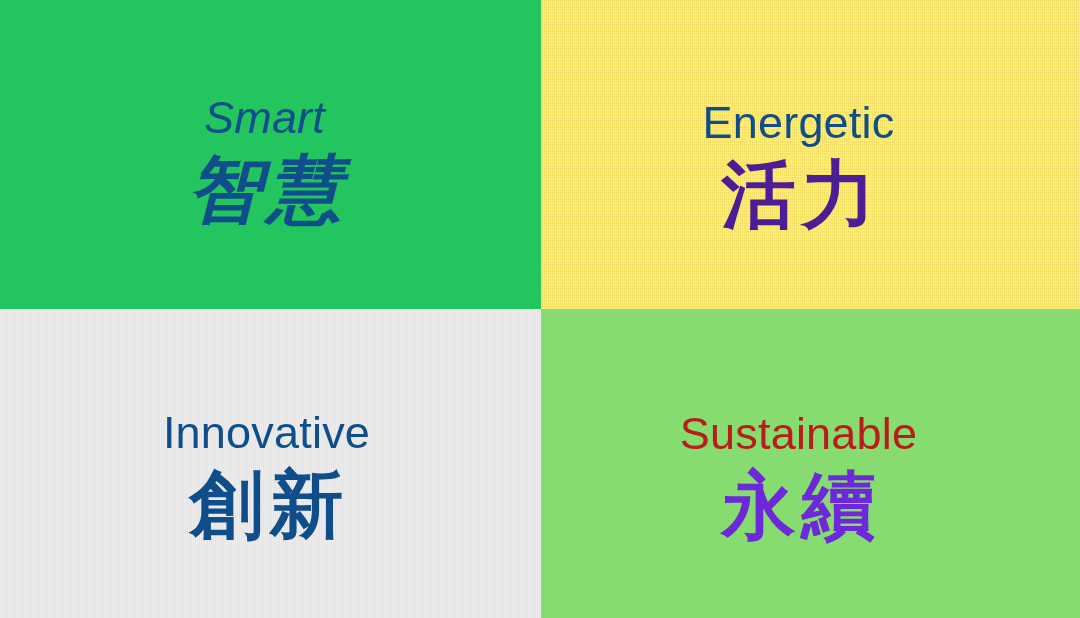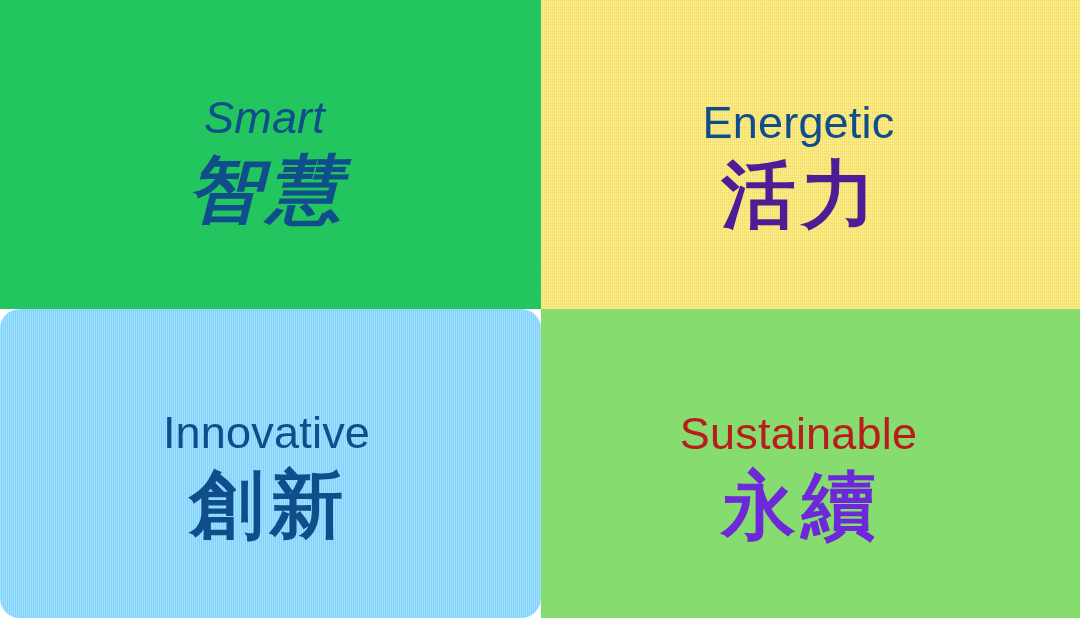--- a/index.html
+++ b/index.html
@@ -110,21 +110,21 @@
     <div class="quad dithered-cross" id="q-energetic" style="background-color: rgb(247, 224, 94);">
       <div class="dither"></div>
       <div class="block">
         <span class="inner">
           <span class="label-en" style="color: rgb(15, 78, 138);">Energetic</span>
           <span class="label-zh" style="color: #4c1d95;">活力</span>
         </span>
       </div>
     </div>
 
-    <div class="quad dithered" id="q-innovative" style="background-color: #7dd3fc; border-radius: 20px;">
+    <div class="quad dithered" id="q-innovative" style="background-color: #e5e5e5;">
       <div class="dither"></div>
       <div class="block">
         <span class="inner">
           <span class="label-en" style="color: rgb(15, 78, 138);">Innovative</span>
           <span class="label-zh" style="color: rgb(15, 78, 138);">創新</span>
         </span>
       </div>
     </div>
 
     <div class="quad" id="q-sustainable" style="background-color: rgb(134, 220, 110);">

